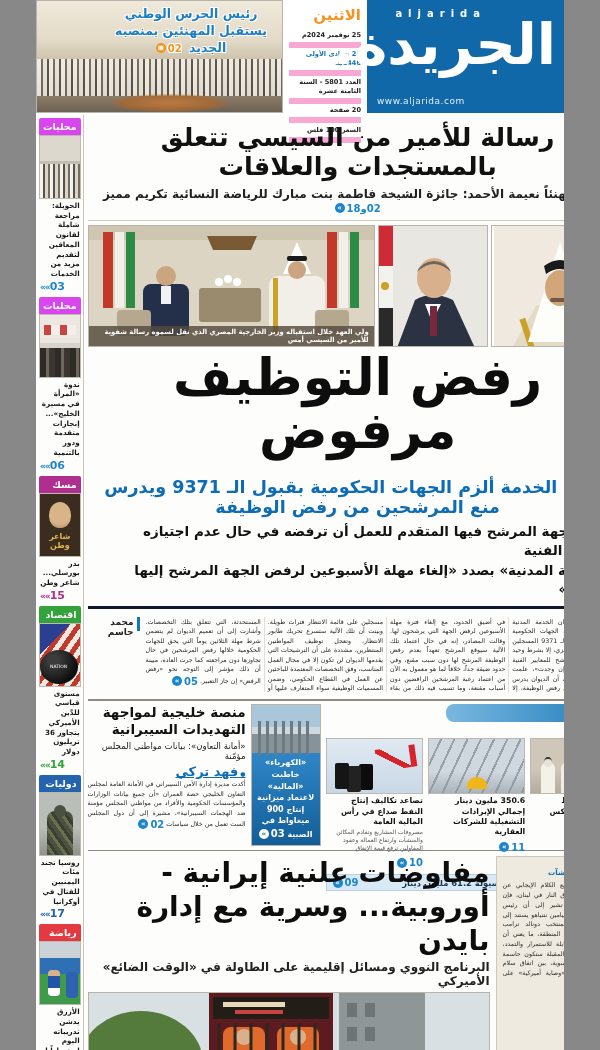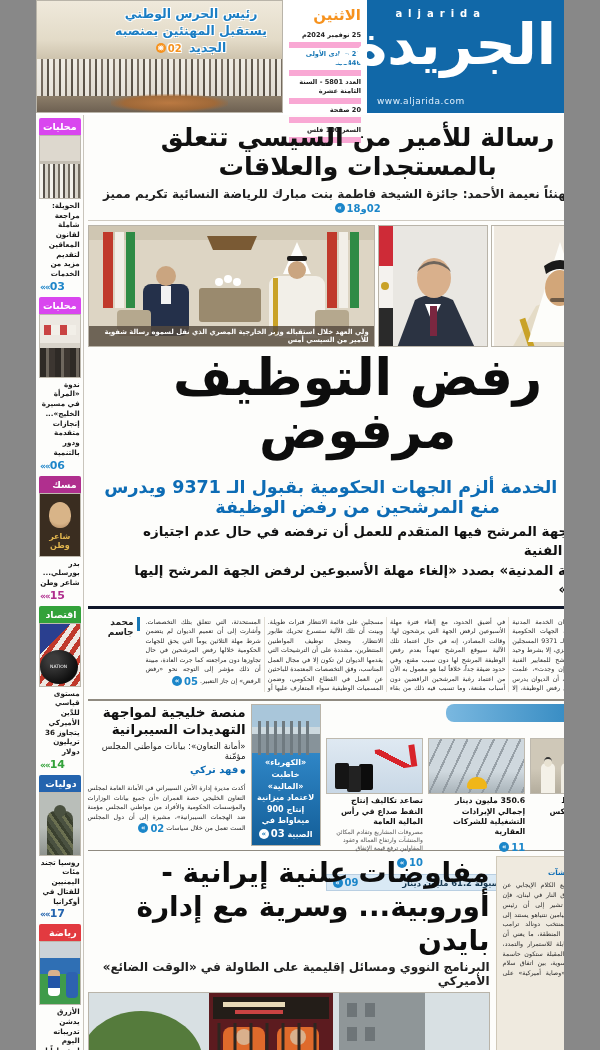--- a/index.html
+++ b/index.html
@@ -99,21 +99,21 @@
   .lead .bullets div::before { content:"● "; font-size:9px; color:#111; }
   .lead-bodyblk { display:flex; flex-direction:row-reverse; gap:6px; margin-top:6px; border-top:3px solid #0f172a; padding-top:8px; text-align:right; }
   .byline-v { width:52px; font-size:9px; font-weight:bold; color:#222; border-right:3px solid #1777b5; padding-right:3px; height:14px; }
   .cols4 { flex:1; columns:4; column-gap:7px; column-rule:1px solid #e2ded5; direction:rtl; text-align:justify; font-size:6.3px; line-height:1.5; color:#2a2a2a; }
 
   
   .econband { display:flex; flex-direction:row; gap:5px; border-top:2px solid #8f8a80; border-bottom:1px solid #8f8a80; margin-top:5px; padding:3px 0 4px; height:152px; }
   .cyber { width:158px; text-align:right; }
   .cyber h2 { font-size:13.5px; font-weight:bold; line-height:1.25; color:#111; }
   .cyber .sub { font-size:8.6px; font-weight:normal; color:#222; margin-top:3px; }
-  .cyber .by { font-size:10px; font-weight:bold; color:#0d6cb5; margin:3px 0 8px; }
+  .cyber .by { font-size:13px; font-weight:bold; color:#0d6cb5; margin:3px 0 0;text-decoration:underline; }
   .cyber .by::before { content:"● "; font-size:6px; }
   .cyber .txt { font-size:6.3px; line-height:1.5; text-align:justify; color:#2a2a2a; }
   .elec { width:70px; display:flex; flex-direction:column; border:1px solid #b9b4a9; }
   .elec-photo { height:62px; background:linear-gradient(180deg,#a9c6da 0 45%,#cdd9df 45% 60%,#87939a 60% 100%); position:relative; }
   .elec-photo::after { content:""; position:absolute; left:6px; right:6px; top:16px; height:34px;
       background:repeating-linear-gradient(90deg,#6f7a80 0 3px,transparent 3px 8px); }
   .elec-panel { flex:1; background:linear-gradient(180deg,#2f86c6,#135e98); color:#fff; font-size:8px; font-weight:bold; text-align:center; padding:4px 3px; line-height:1.45; }
   .elec-panel .pg .num { color:#fff; } .elec-panel .pg .dot { background:#fff; color:#1777b5; }
   .econ { flex:1; display:flex; flex-direction:column; }
   .econ-head { align-self:flex-start; width:60%; height:18px; line-height:18px; border-radius:8px;

